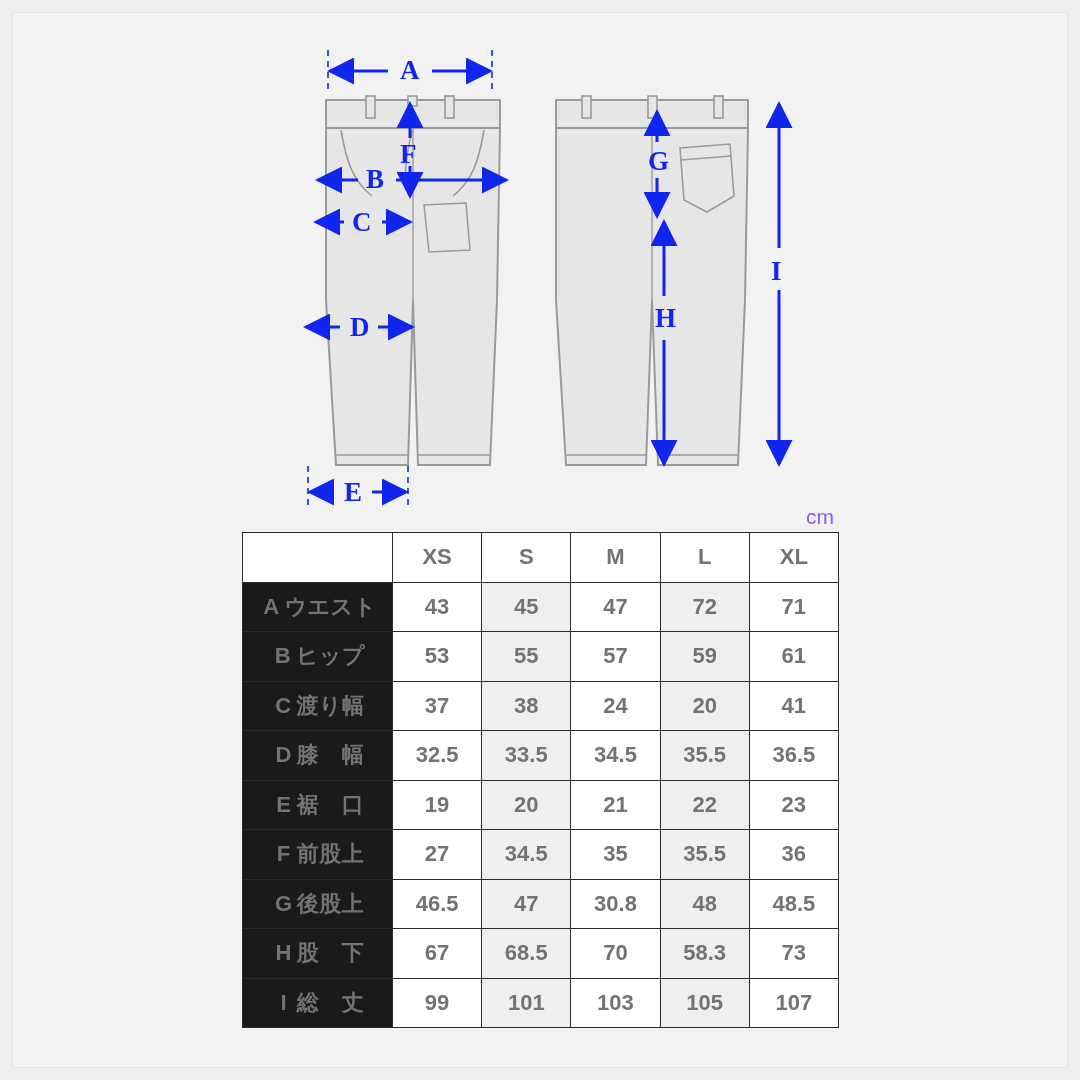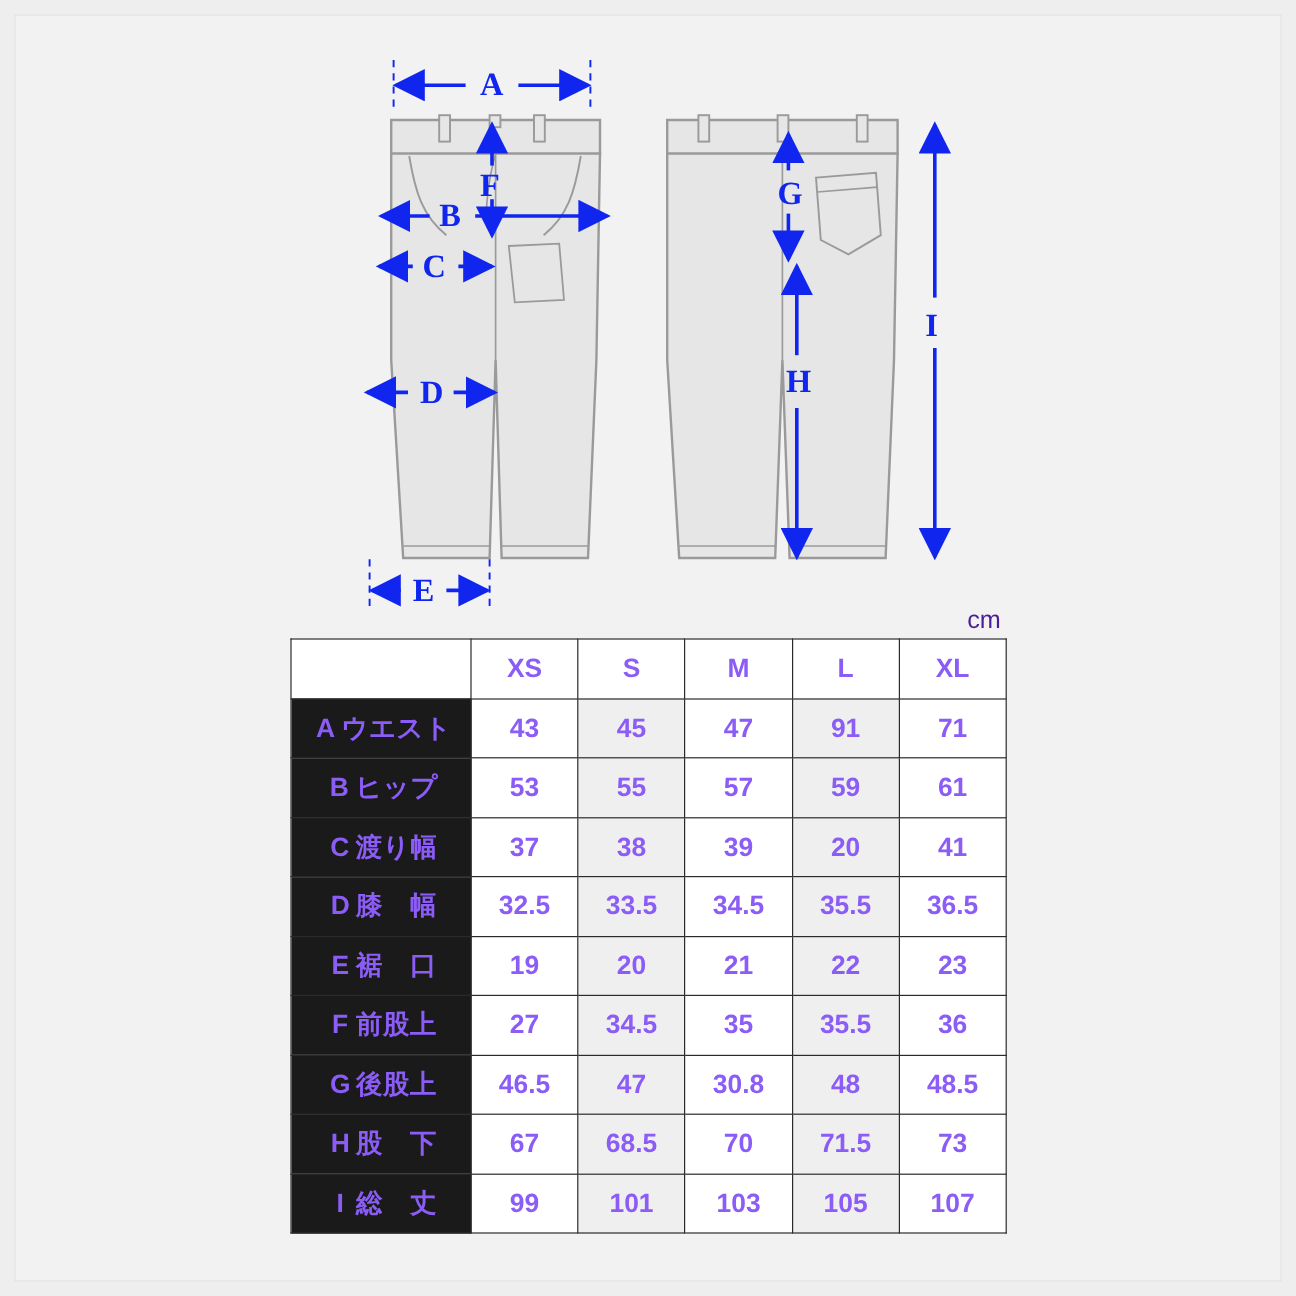--- a/index.html
+++ b/index.html
@@ -47,21 +47,21 @@
     table-layout: fixed;
     width: 596px;
     background: #ffffff;
   }
   table.size-table td, table.size-table th {
     border: 1px solid #2b2b2b;
     text-align: center;
     vertical-align: middle;
     height: 48.5px;
     font-size: 22px;
-    color: #8b5cf6;
+    color: #737373;
     font-weight: bold;
     padding: 0;
   }
   col.label-col { width: 150px; }
   col.size-col { width: 89.2px; }
 
   td.corner-blank {
     border: none;
     background: transparent;
   }
@@ -88,21 +88,21 @@
     font-size: 22px;
   }
   td.val.shade {
     background: #efefef;
   }
   #cm-unit {
     position: absolute;
     left: 806px;
     top: 505px;
     font-size: 21px;
-    color: #4c1d95;
+    color: #8b5cf6;
     font-weight: normal;
   }
 
   
   .dim-label {
     position: absolute;
     color: #1026ef;
     font-weight: bold;
     font-size: 27px;
     font-family: "Liberation Serif", serif;
@@ -228,36 +228,36 @@
           <th class="size-head">L</th>
           <th class="size-head">XL</th>
         </tr>
       </thead>
       <tbody>
         <tr>
           <td class="row-label"><span class="ltr">A</span><span>ウエスト</span></td>
           <td class="val">43</td>
           <td class="val shade">45</td>
           <td class="val">47</td>
-          <td class="val shade">91</td>
+          <td class="val shade">72</td>
           <td class="val">71</td>
         </tr>
         <tr>
           <td class="row-label"><span class="ltr">B</span><span>ヒップ</span></td>
           <td class="val">53</td>
           <td class="val shade">55</td>
           <td class="val">57</td>
           <td class="val shade">59</td>
           <td class="val">61</td>
         </tr>
         <tr>
           <td class="row-label"><span class="ltr">C</span><span>渡り幅</span></td>
           <td class="val">37</td>
           <td class="val shade">38</td>
-          <td class="val">39</td>
+          <td class="val">24</td>
           <td class="val shade">20</td>
           <td class="val">41</td>
         </tr>
         <tr>
           <td class="row-label"><span class="ltr">D</span><span>膝　幅</span></td>
           <td class="val">32.5</td>
           <td class="val shade">33.5</td>
           <td class="val">34.5</td>
           <td class="val shade">35.5</td>
           <td class="val">36.5</td>
@@ -284,21 +284,21 @@
           <td class="val shade">47</td>
           <td class="val">30.8</td>
           <td class="val shade">48</td>
           <td class="val">48.5</td>
         </tr>
         <tr>
           <td class="row-label"><span class="ltr">H</span><span>股　下</span></td>
           <td class="val">67</td>
           <td class="val shade">68.5</td>
           <td class="val">70</td>
-          <td class="val shade">71.5</td>
+          <td class="val shade">58.3</td>
           <td class="val">73</td>
         </tr>
         <tr>
           <td class="row-label"><span class="ltr">I</span><span>総　丈</span></td>
           <td class="val">99</td>
           <td class="val shade">101</td>
           <td class="val">103</td>
           <td class="val shade">105</td>
           <td class="val">107</td>
         </tr>

